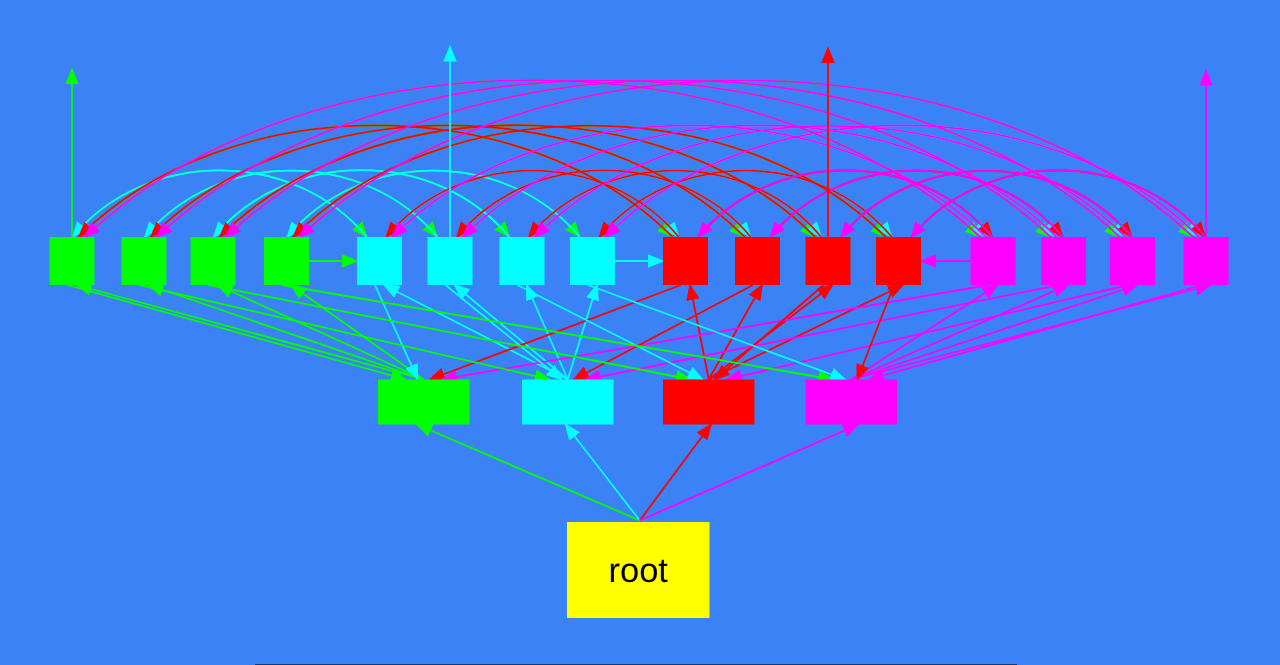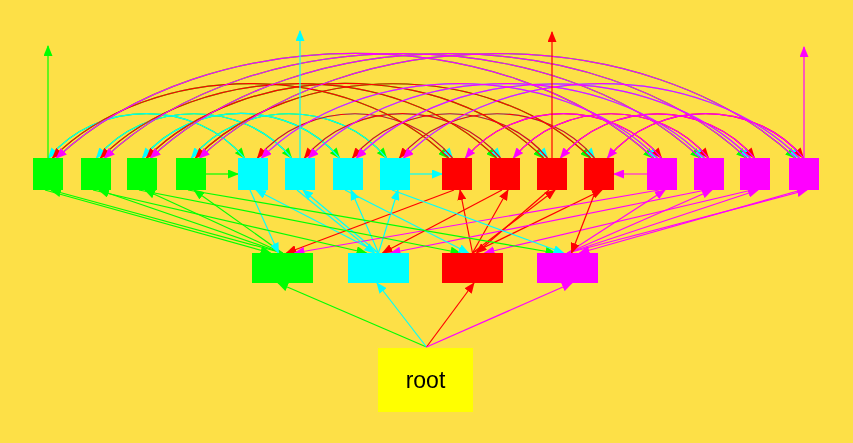--- a/index.html
+++ b/index.html
@@ -5,21 +5,21 @@
   html, body {
     margin: 0;
     padding: 0;
     background: #000000;
     font-family: "Liberation Sans", sans-serif;
   }
   .stage {
     position: relative;
     width: 853px;
     height: 443px;
-    background: #fde047;
+    background: #3b82f6;
     overflow: hidden;
   }
   svg { display: block; }
   #root-label {
     font-family: "Liberation Sans", sans-serif;
     font-size: 23px;
   }
 </style>
 </head>
 <body>

